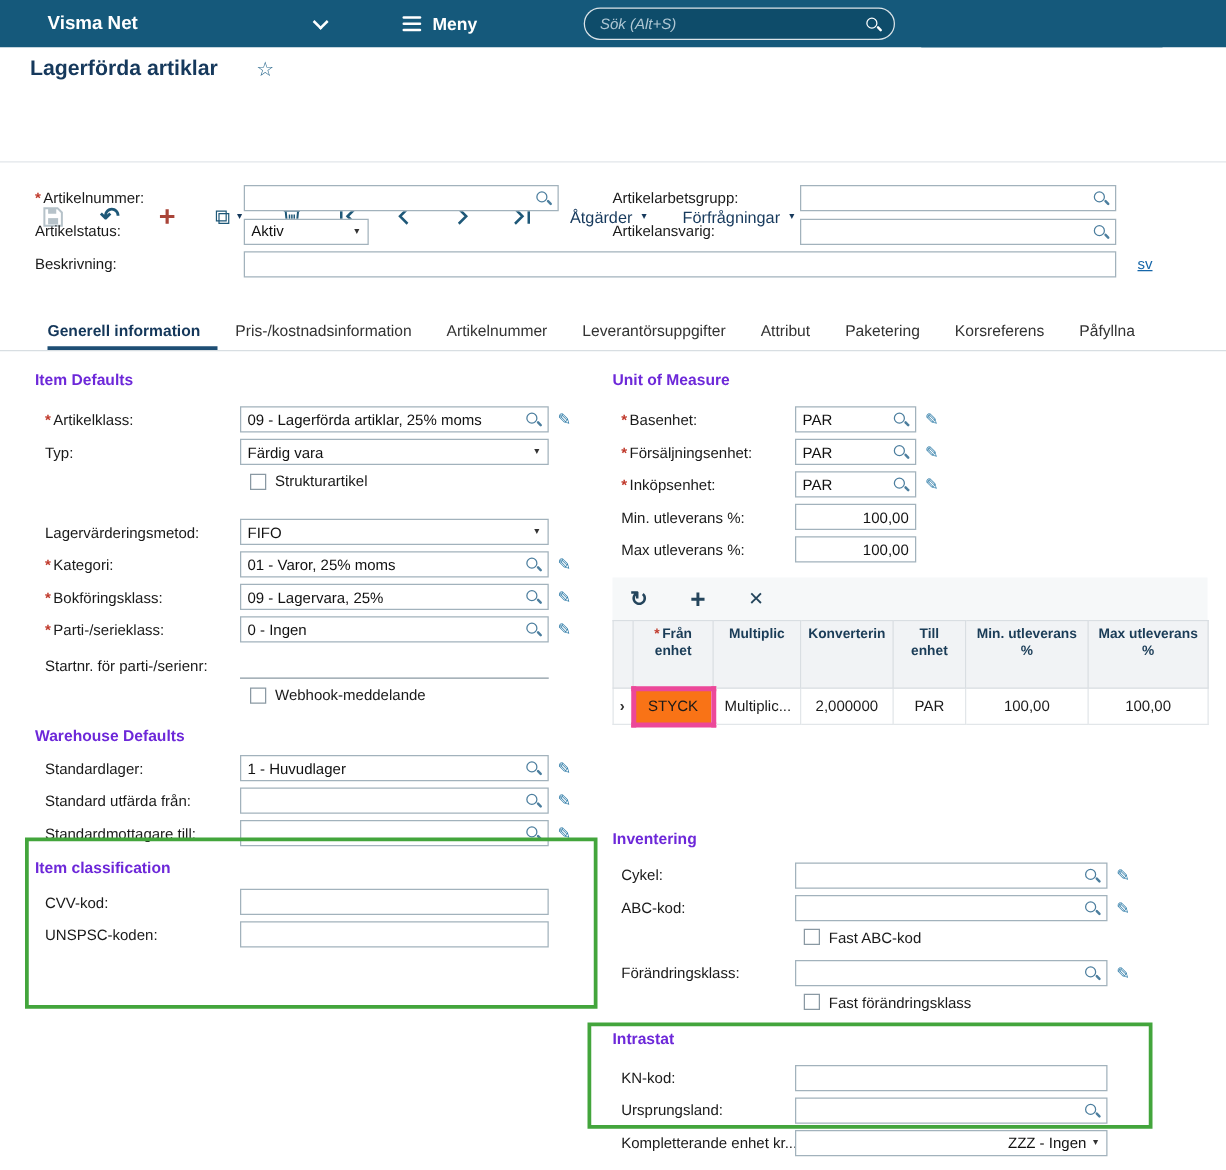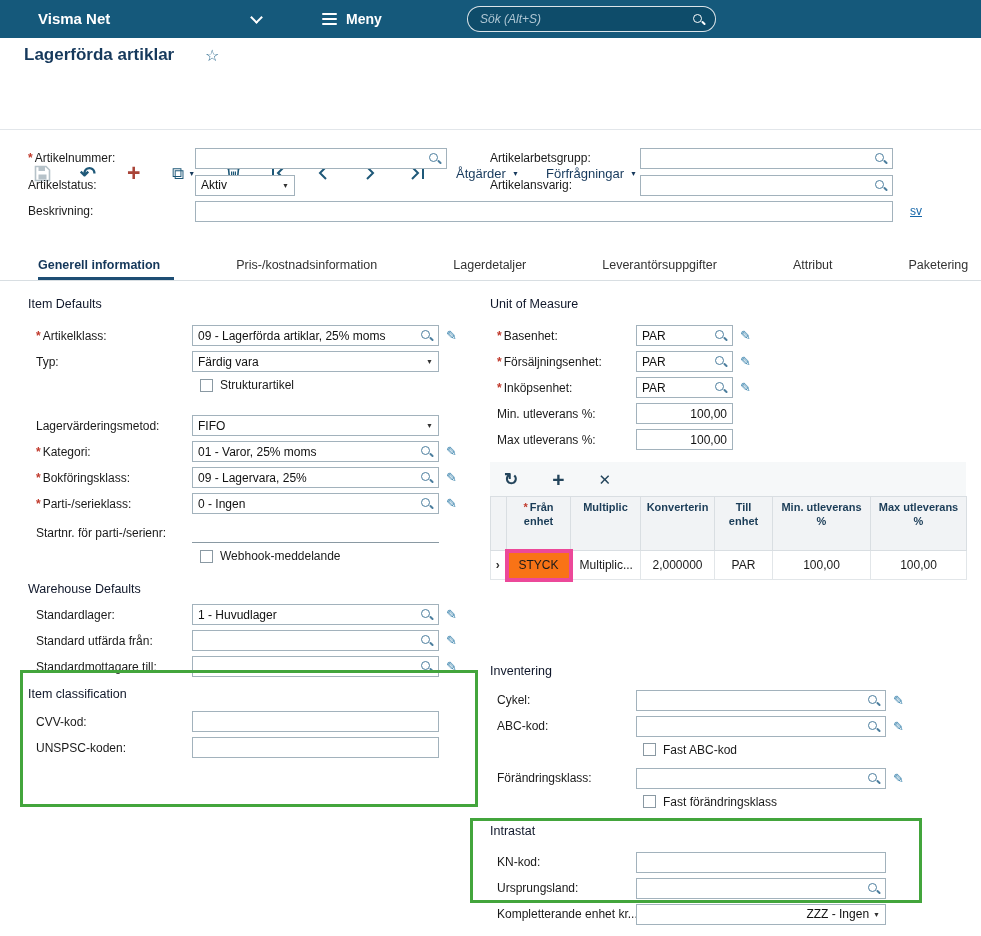--- a/index.html
+++ b/index.html
@@ -49,27 +49,27 @@
   .req { color:#C0392B; font-weight:bold; margin-right:2px; }
   .inp { border:1px solid #A2B2BC; background:#fff; height:21px; display:flex; align-items:center;
     padding:0 5px; font-size:12px; color:#111; }
   .inp .val { flex:1; white-space:nowrap; overflow:hidden; }
   .inp .dd-c { font-size:7px; color:#333; margin-left:4px; }
   .inp.ar .val { text-align:right; }
   .pencil { color:#2F7CA8; font-size:13px; margin-left:7px; cursor:pointer; line-height:1; }
   .sv-link { color:#1566A9; text-decoration:underline; margin-left:17px; font-size:12px; cursor:pointer; }
   
   .tabs { position:absolute; left:0; top:251px; width:981px; height:30px; border-bottom:1px solid #D8DEE2;
-    display:flex; padding-left:38px;gap:48px; }
+    display:flex; padding-left:38px; }
   .tab { padding:0 14px; line-height:28px; font-size:12.5px; color:#333; white-space:nowrap; cursor:pointer; }
   .tab.active { padding-left:0; font-weight:bold; color:#14375A; border-bottom:3px solid #1E4E74; }
   
   .left-col  { position:absolute; left:28px; top:297px; width:452px; }
   .right-col { position:absolute; left:490px; top:297px; width:480px; }
-  .sec { font-weight:normal; color:#0f172a; font-size:12.5px; height:16px; }
+  .sec { font-weight:bold; color:#6d28d9; font-size:12.5px; height:16px; }
   .frow { display:flex; align-items:center; height:21px; margin-bottom:5px; }
   .left-col .lbl  { width:164px; padding-left:8px; flex:none; }
   .right-col .lbl { width:146px; padding-left:7px; flex:none; }
   .w247 { width:247px; flex:none; }
   .w97  { width:97px; flex:none; }
   .w250 { width:250px; flex:none;text-align:right; }
   .cbrow { display:flex; align-items:center; height:16px; }
   .cb { width:13px; height:13px; border:1px solid #8A99A3; background:#fff; flex:none; margin-right:7px; cursor:pointer; }
   .uline { border-bottom:1px solid #8A99A3; height:20px; width:247px; flex:none; }
   
@@ -207,21 +207,21 @@
   <span class="lbl" style="width:167px">Beskrivning:</span>
   <div class="inp" style="width:698px">
       <span class="val"></span>
     </div>
   <span class="sv-link">sv</span>
 </div>
 
 <div class="tabs">
   <div class="tab active"><span>Generell information</span></div>
   <div class="tab"><span>Pris-/kostnadsinformation</span></div>
-  <div class="tab"><span>Lagerdetaljer</span></div>
+  <div class="tab"><span>Artikelnummer</span></div>
   <div class="tab"><span>Leverantörsuppgifter</span></div>
   <div class="tab"><span>Attribut</span></div>
   <div class="tab"><span>Paketering</span></div>
   <div class="tab"><span>Korsreferens</span></div>
   <div class="tab"><span>Påfyllna</span></div>
 </div>
 
 <div class="left-col">
   <div class="sec" style="margin-bottom:12px">Item Defaults</div>
 

